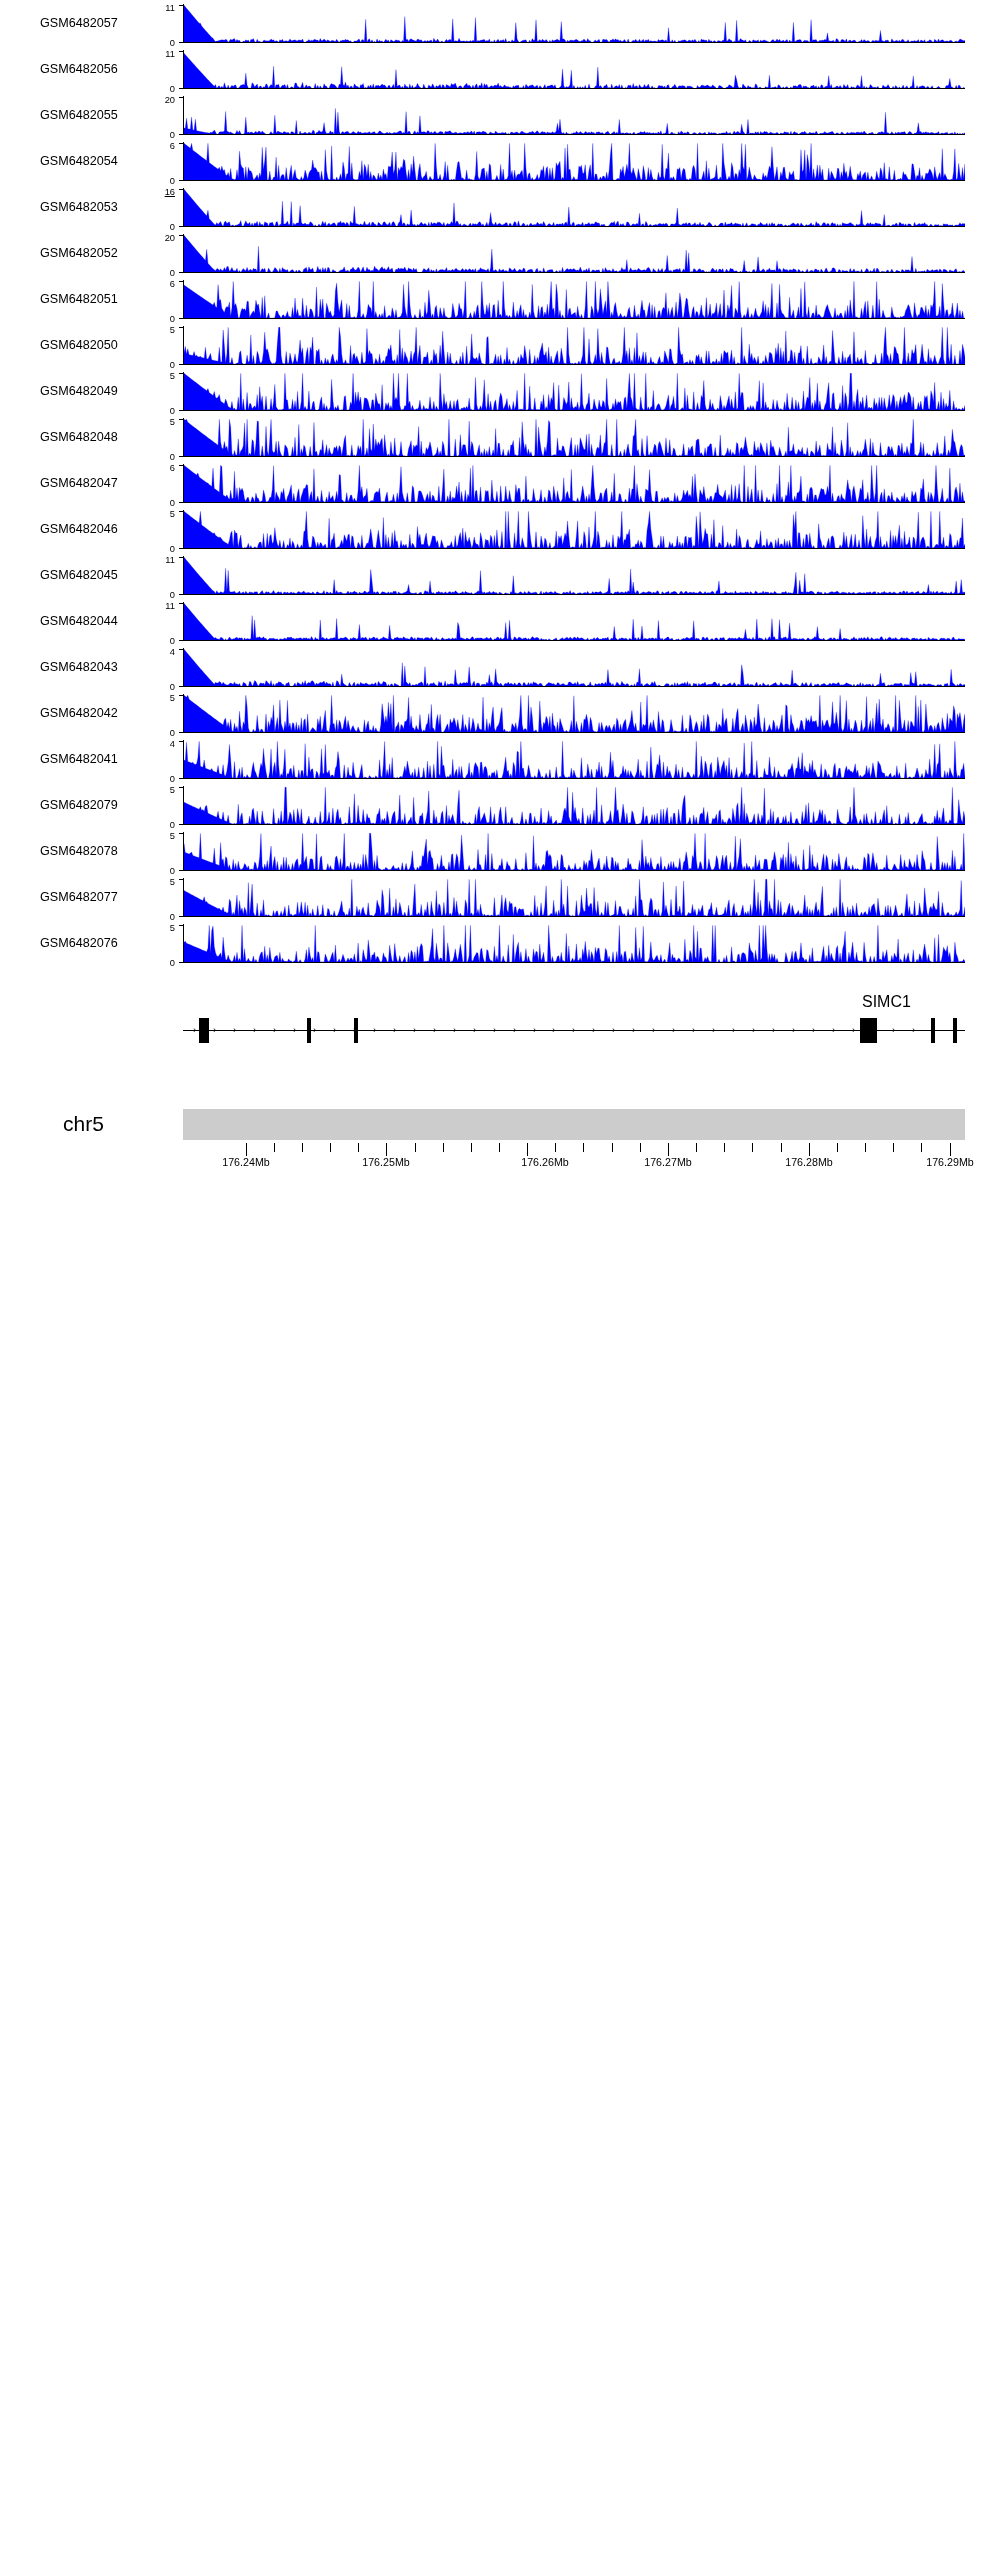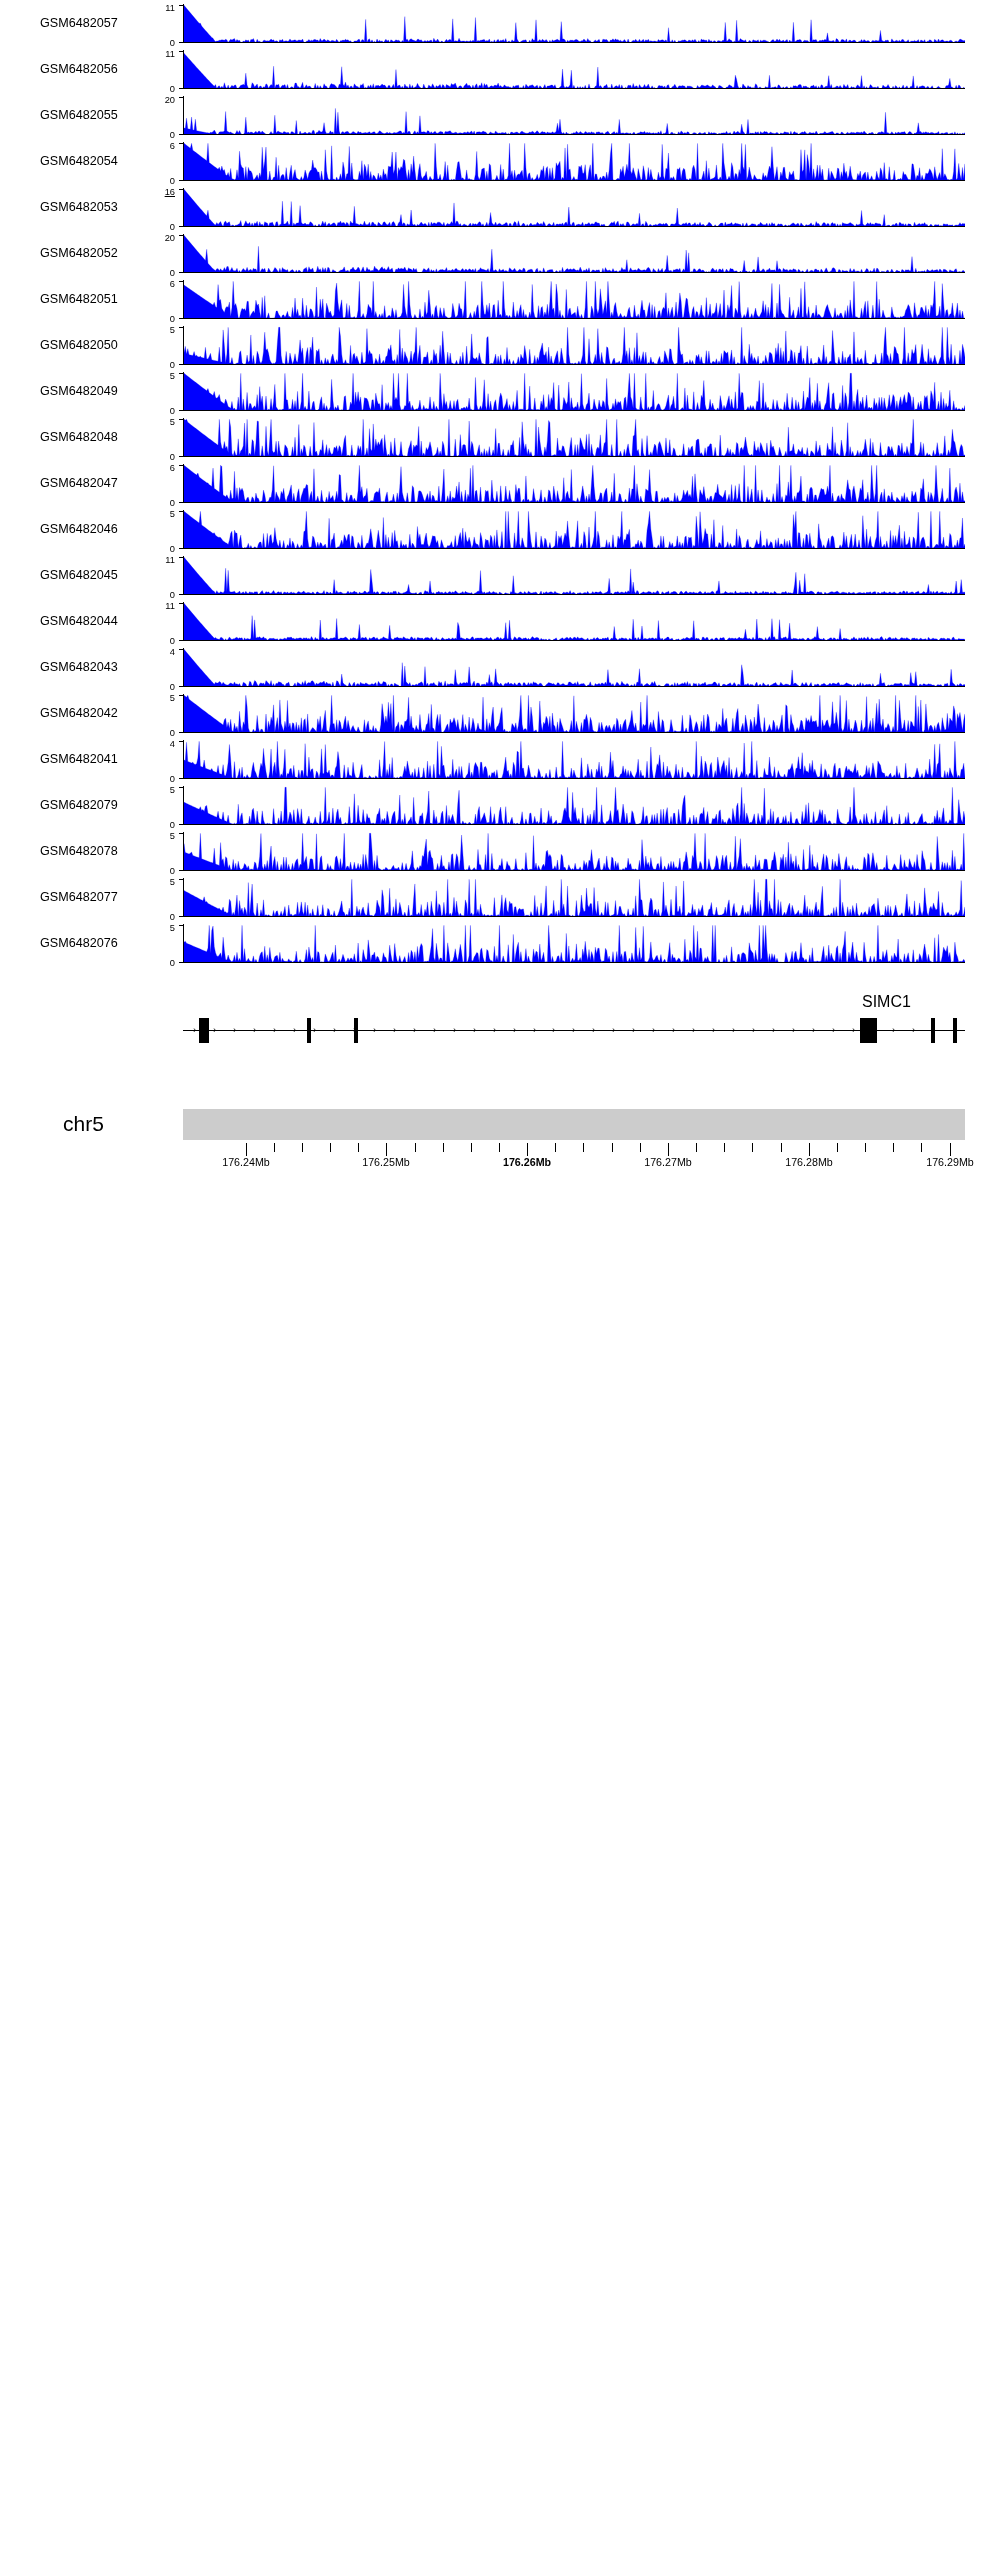--- a/index.html
+++ b/index.html
@@ -416,21 +416,21 @@
         <div class="ruler-tick" style="left: 837px;"></div>
         <div class="ruler-tick" style="left: 865px;"></div>
         <div class="ruler-tick" style="left: 893px;"></div>
         <div class="ruler-tick" style="left: 921px;"></div>
         <div class="ruler-tick" style="left: 950px;"></div>
         <div class="ruler-tick major" style="left: 246px;"></div>
         <div class="ruler-label" style="left: 246px;">176.24Mb</div>
         <div class="ruler-tick major" style="left: 386px;"></div>
         <div class="ruler-label" style="left: 386px;">176.25Mb</div>
         <div class="ruler-tick major" style="left: 527px;"></div>
-        <div class="ruler-label" style="left: 527px; font-weight: bold;">176.26Mb</div>
+        <div class="ruler-label" style="left: 545px;">176.26Mb</div>
         <div class="ruler-tick major" style="left: 668px;"></div>
         <div class="ruler-label" style="left: 668px;">176.27Mb</div>
         <div class="ruler-tick major" style="left: 809px;"></div>
         <div class="ruler-label" style="left: 809px;">176.28Mb</div>
         <div class="ruler-tick major" style="left: 950px;"></div>
         <div class="ruler-label" style="left: 950px;">176.29Mb</div>
       </div>
   </div>
 </div>
 

